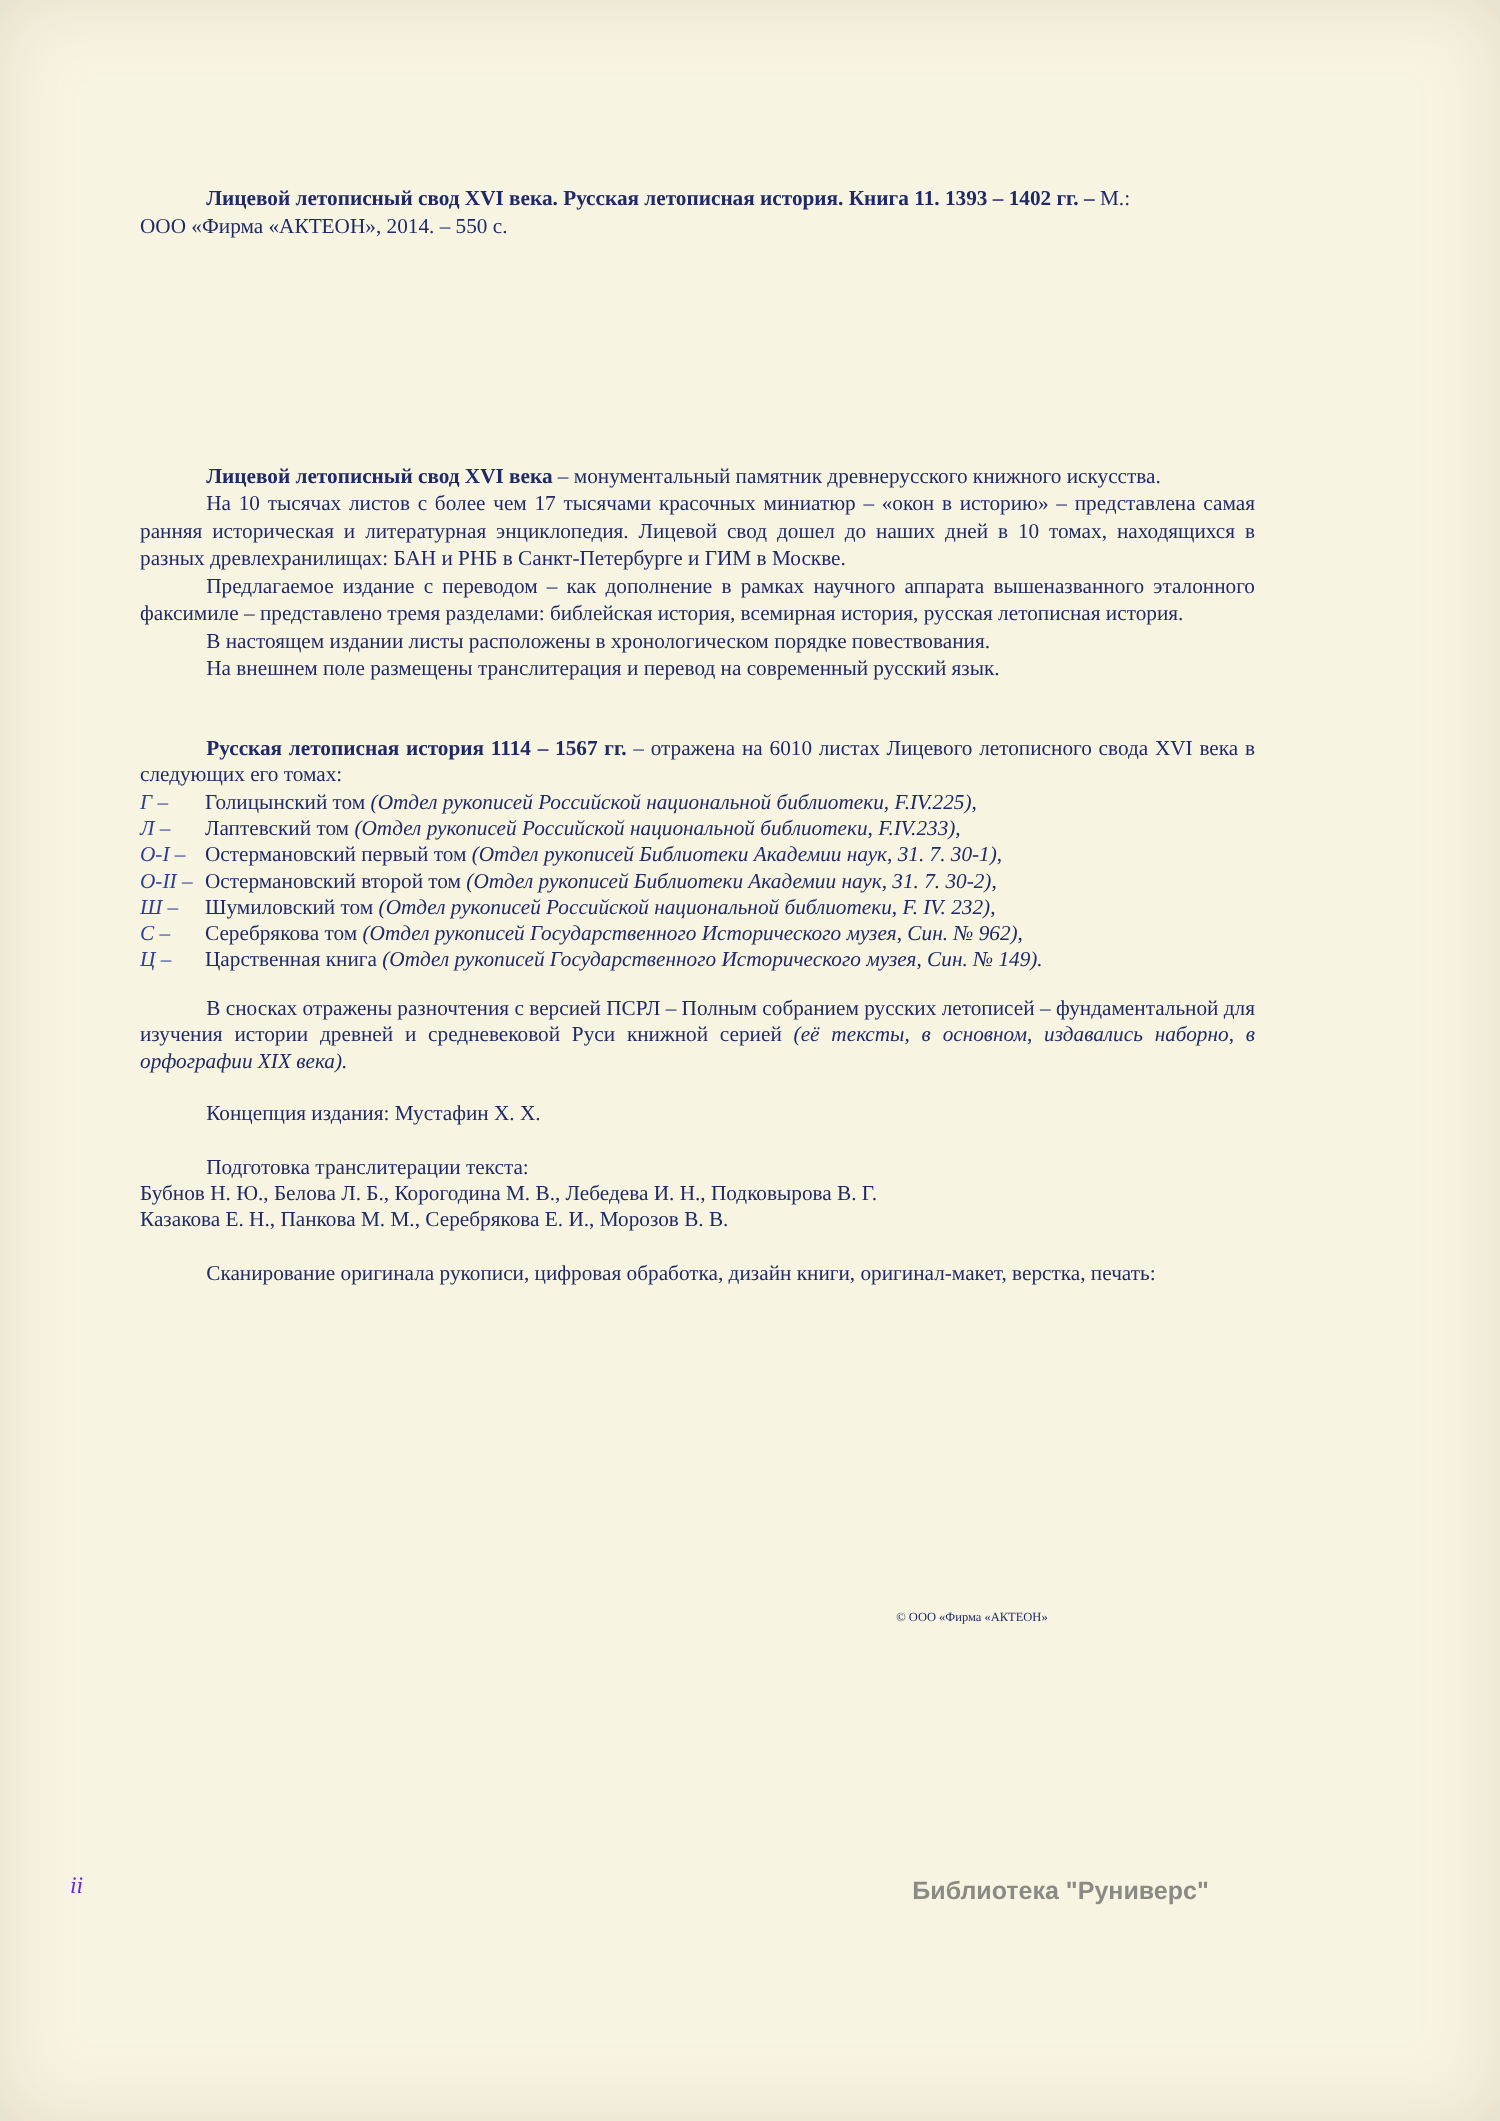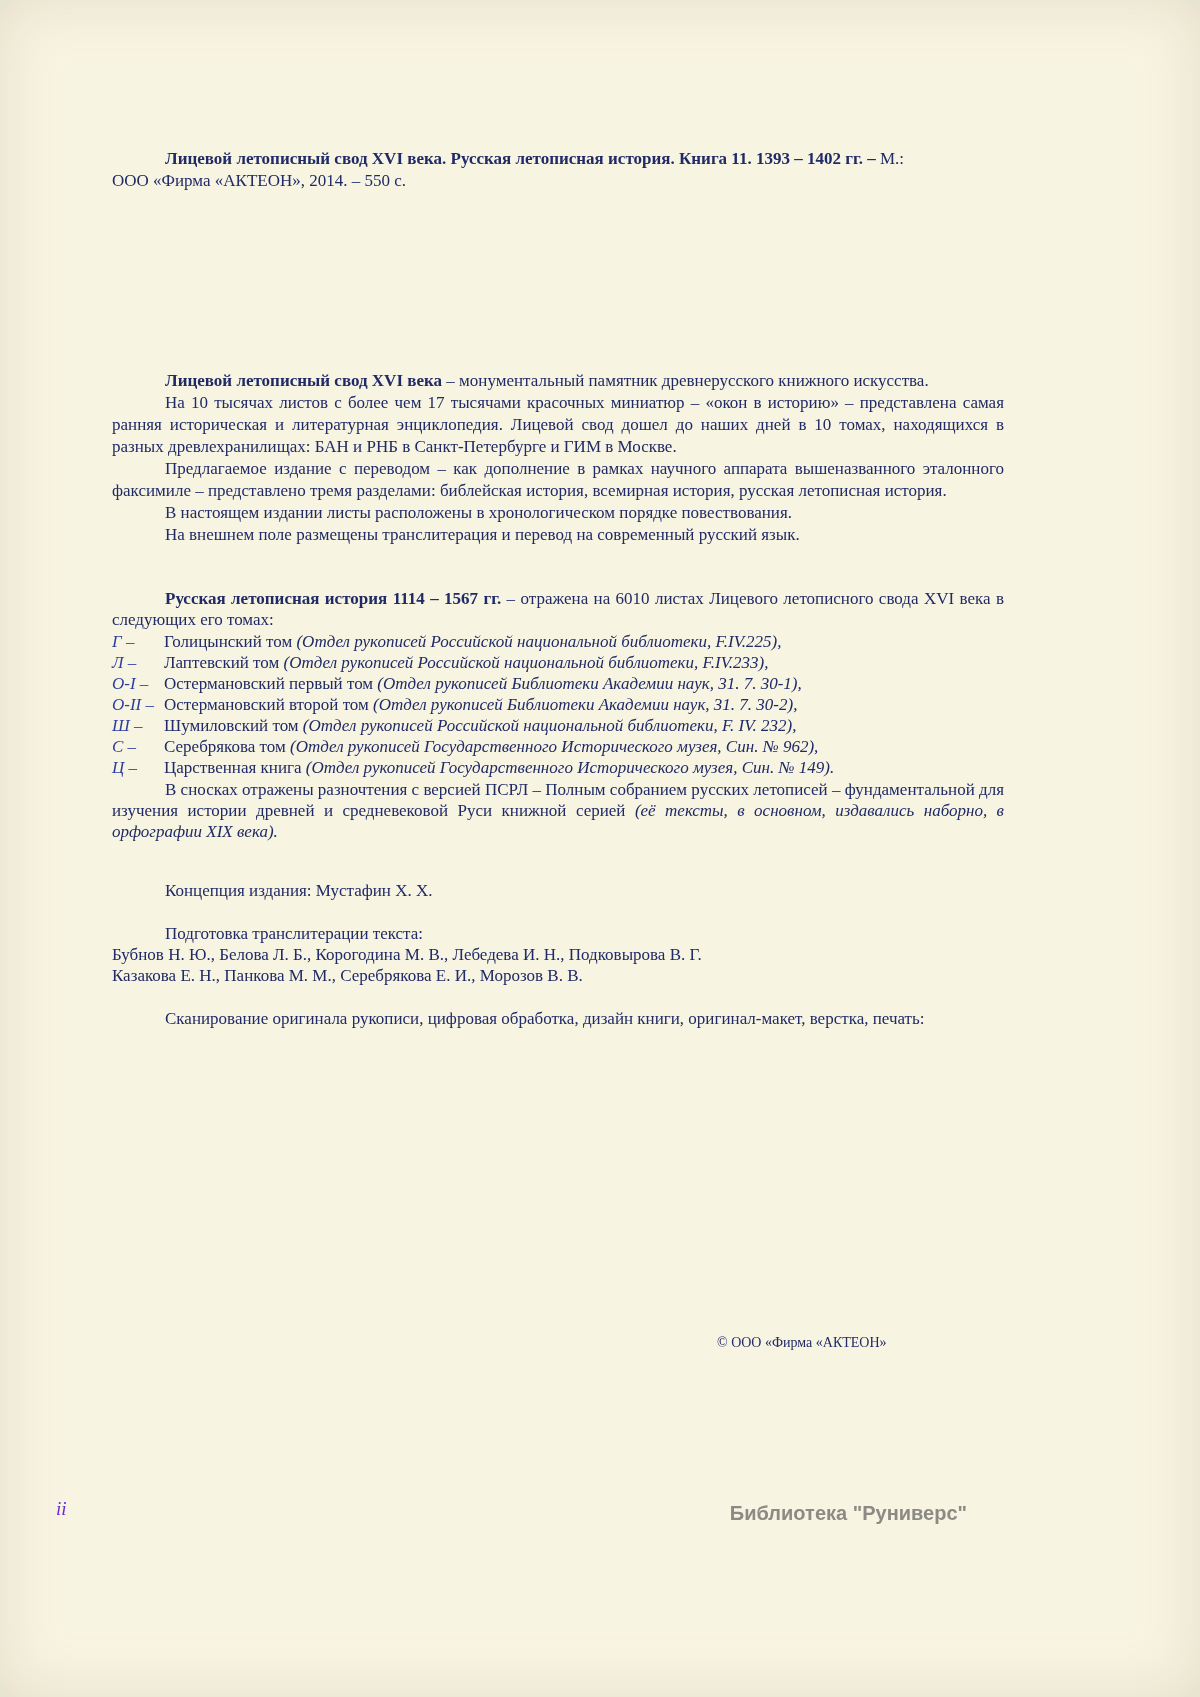--- a/index.html
+++ b/index.html
@@ -41,35 +41,35 @@
     top: 588px; left: 112px; width: 892px;
     font-size: 17px; line-height: 21px;
   }
   .vol-head { text-indent: 53px; text-align: justify; margin-bottom: 1px; }
   .vol-row { display: flex; }
   .vol-label {
     flex: 0 0 52px; width: 52px;
     font-style: italic;
     color: #2c3e9e;
   }
-  .vol-note { text-indent: 53px; text-align: justify; margin-top: 1px; }
+  .vol-note { text-indent: 53px; text-align: justify; margin-top: 18px; }
 
   .credits {
     position: absolute;
     top: 880px; left: 112px; width: 892px;
     font-size: 17px; line-height: 21px;
     text-align: left;
   }
   .credits .indent { text-indent: 53px; }
   .credits .gap { margin-top: 22px; }
 
   .copyright {
     position: absolute;
-    top: 1334px; left: 717px;
-    font-size: 14px; line-height: 18px;
+    top: 1286px; left: 717px;
+    font-size: 10px; line-height: 18px;
   }
 
   .folio {
     position: absolute;
     top: 1498px; left: 56px;
     font-size: 19px; font-style: italic;
     color: #6d28d9;
   }
 
   .watermark {

